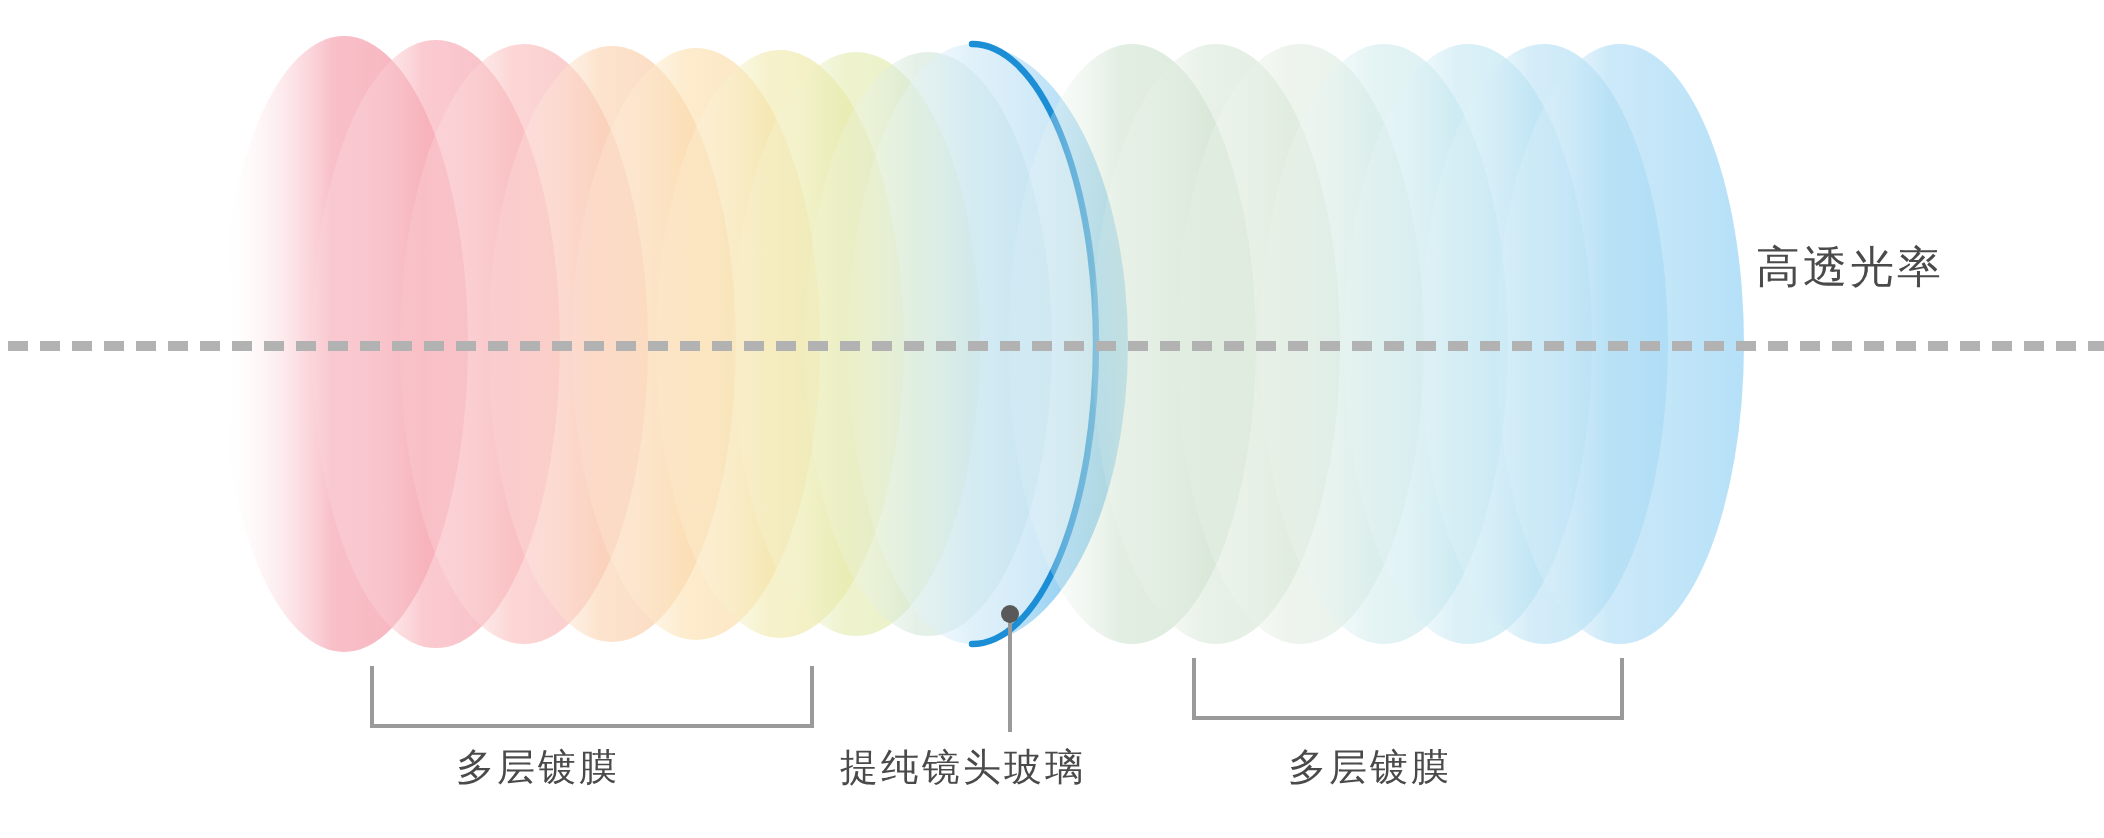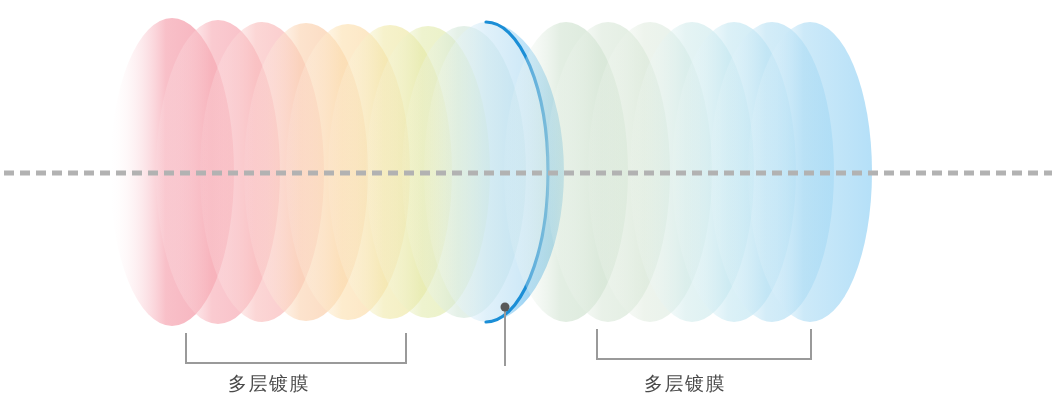--- a/index.html
+++ b/index.html
@@ -179,17 +179,19 @@
     <path d="M 186 333 L 186 363 L 406 363 L 406 333" fill="none" stroke="#9a9a9a" stroke-width="2"></path>
 
     <path d="M 597 329 L 597 359 L 811 359 L 811 329" fill="none" stroke="#9a9a9a" stroke-width="2"></path>
 
     <line x1="505" y1="310" x2="505" y2="366" stroke="#9a9a9a" stroke-width="2"></line>
     <circle cx="505" cy="307" r="4.5" fill="#595959"></circle>
   </svg>
 
   <div class="label" id="label-left-coating">多层镀膜</div>
 
+  <div class="label" id="label-center-glass">提纯镜头玻璃</div>
 
   <div class="label" id="label-right-coating">多层镀膜</div>
 
+  <div class="label" id="label-transmittance">高透光率</div>
 
 </div>
 
 </body></html>

